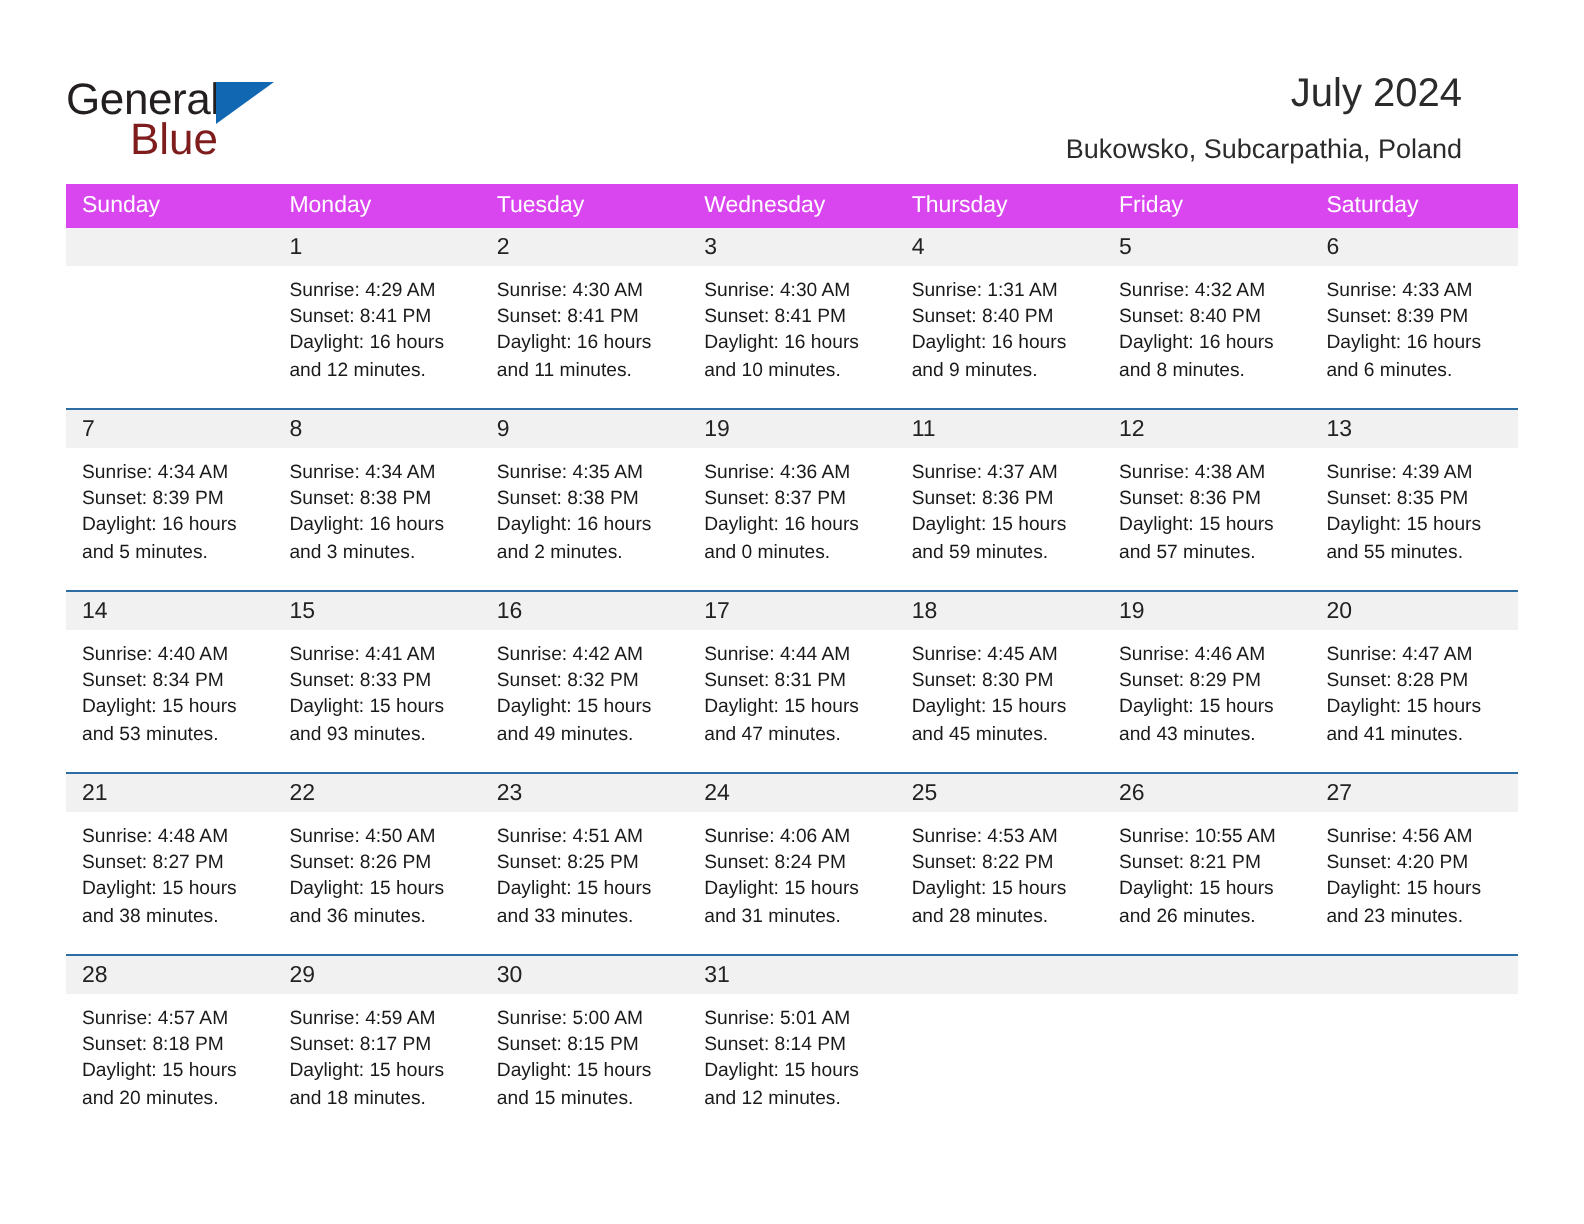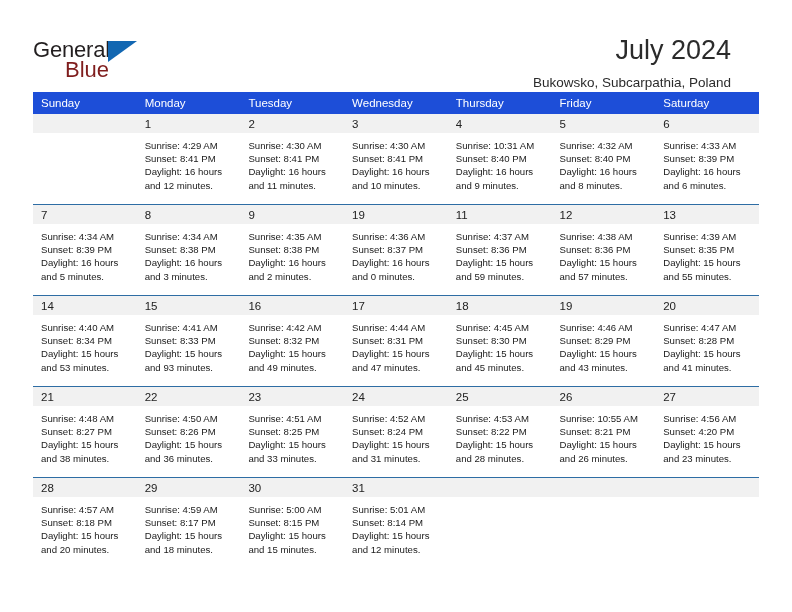--- a/index.html
+++ b/index.html
@@ -59,41 +59,41 @@
     font-size: 22px;
     color: #7f1d1d;
     margin-left: 32px;
     display: block;
     margin-top: -3px;
   }
   .title-block {
     text-align: right;
   }
   .cal-title {
-    font-size: 27px;
+    font-size: 20px;
     color: #2b2b2b;
     line-height: 1.1;
     font-weight: normal;
     margin: 0;
   }
   .cal-location {
     font-size: 13.5px;
     color: #2b2b2b;
     margin-top: 9px;
   }
 
   
   table.calendar {
     width: 726px;
     border-collapse: collapse;
     table-layout: fixed;
     margin-top: 5px;
   }
   table.calendar th {
-    background: #1d4ed8;
+    background: #d946ef;
     color: #ffffff;
     font-size: 11.5px;
     font-weight: normal;
     text-align: left;
     padding: 5px 0 5px 8px;
     height: 18px;
     box-sizing: border-box;
   }
   table.calendar td {
     vertical-align: top;
@@ -186,21 +186,21 @@
             <div class="details">
               <div>Sunrise: 4:30 AM</div>
               <div>Sunset: 8:41 PM</div>
               <div>Daylight: 16 hours</div>
               <div>and 10 minutes.</div>
             </div>
           </td>
           <td>
             <div class="daynum">4</div>
             <div class="details">
-              <div>Sunrise: 10:31 AM</div>
+              <div>Sunrise: 1:31 AM</div>
               <div>Sunset: 8:40 PM</div>
               <div>Daylight: 16 hours</div>
               <div>and 9 minutes.</div>
             </div>
           </td>
           <td>
             <div class="daynum">5</div>
             <div class="details">
               <div>Sunrise: 4:32 AM</div>
               <div>Sunset: 8:40 PM</div>
@@ -372,21 +372,21 @@
             <div class="details">
               <div>Sunrise: 4:51 AM</div>
               <div>Sunset: 8:25 PM</div>
               <div>Daylight: 15 hours</div>
               <div>and 33 minutes.</div>
             </div>
           </td>
           <td>
             <div class="daynum">24</div>
             <div class="details">
-              <div>Sunrise: 4:52 AM</div>
+              <div>Sunrise: 4:06 AM</div>
               <div>Sunset: 8:24 PM</div>
               <div>Daylight: 15 hours</div>
               <div>and 31 minutes.</div>
             </div>
           </td>
           <td>
             <div class="daynum">25</div>
             <div class="details">
               <div>Sunrise: 4:53 AM</div>
               <div>Sunset: 8:22 PM</div>

